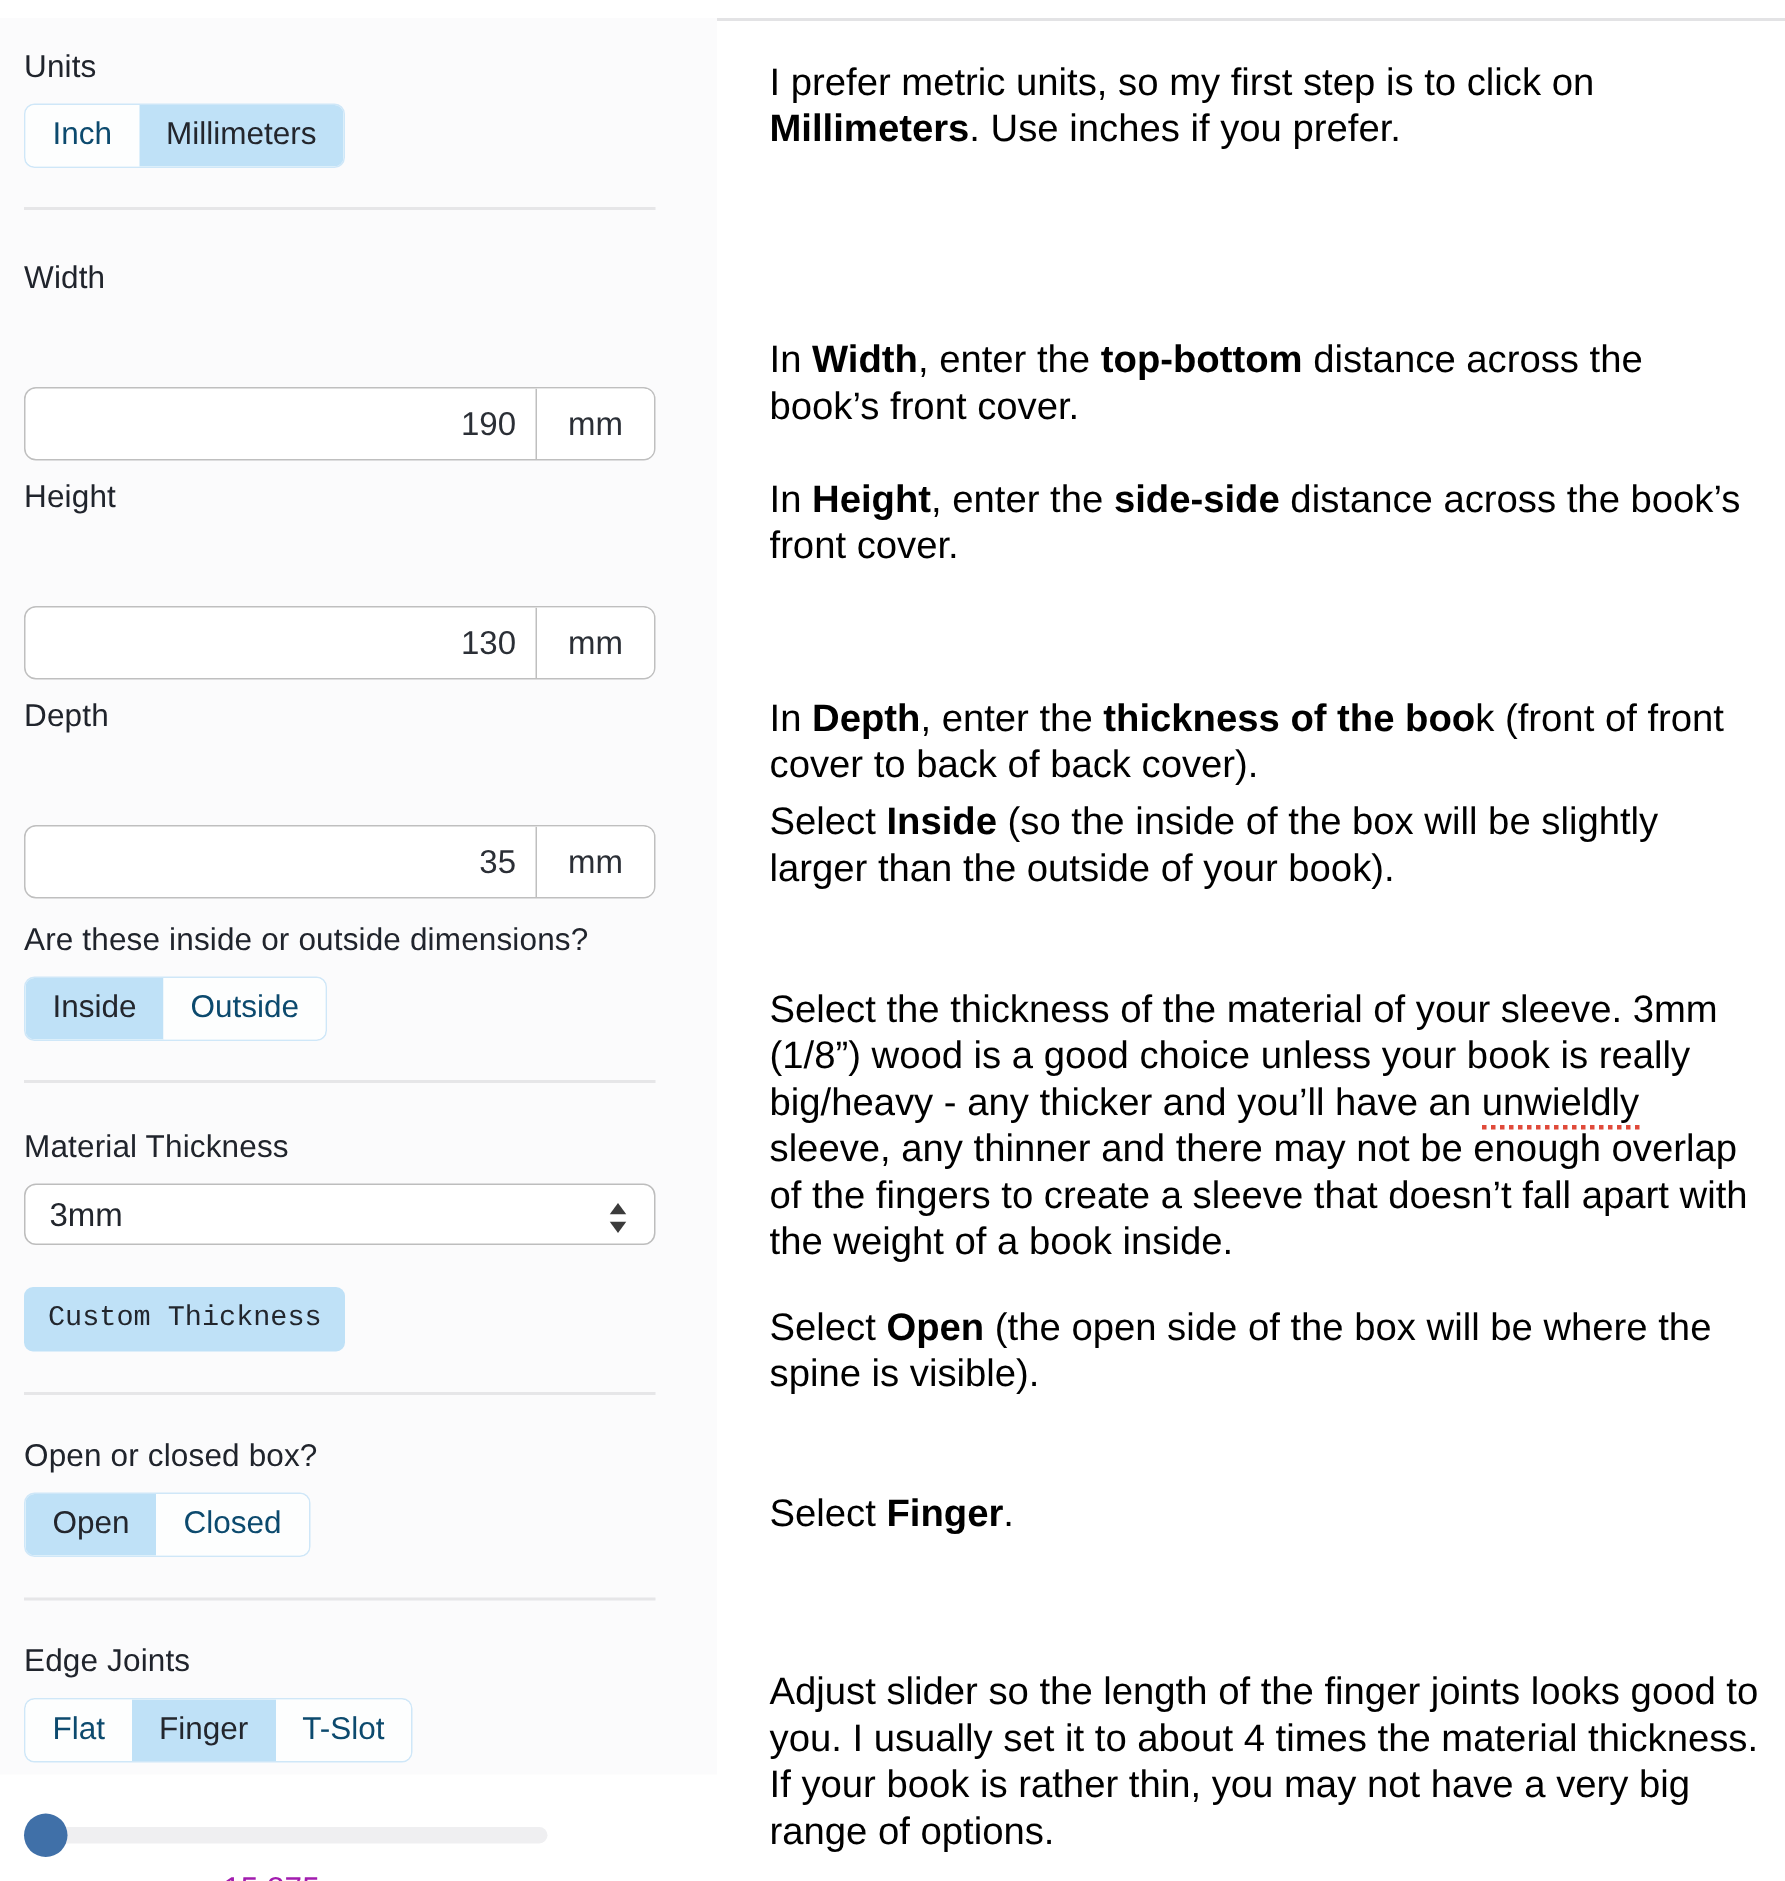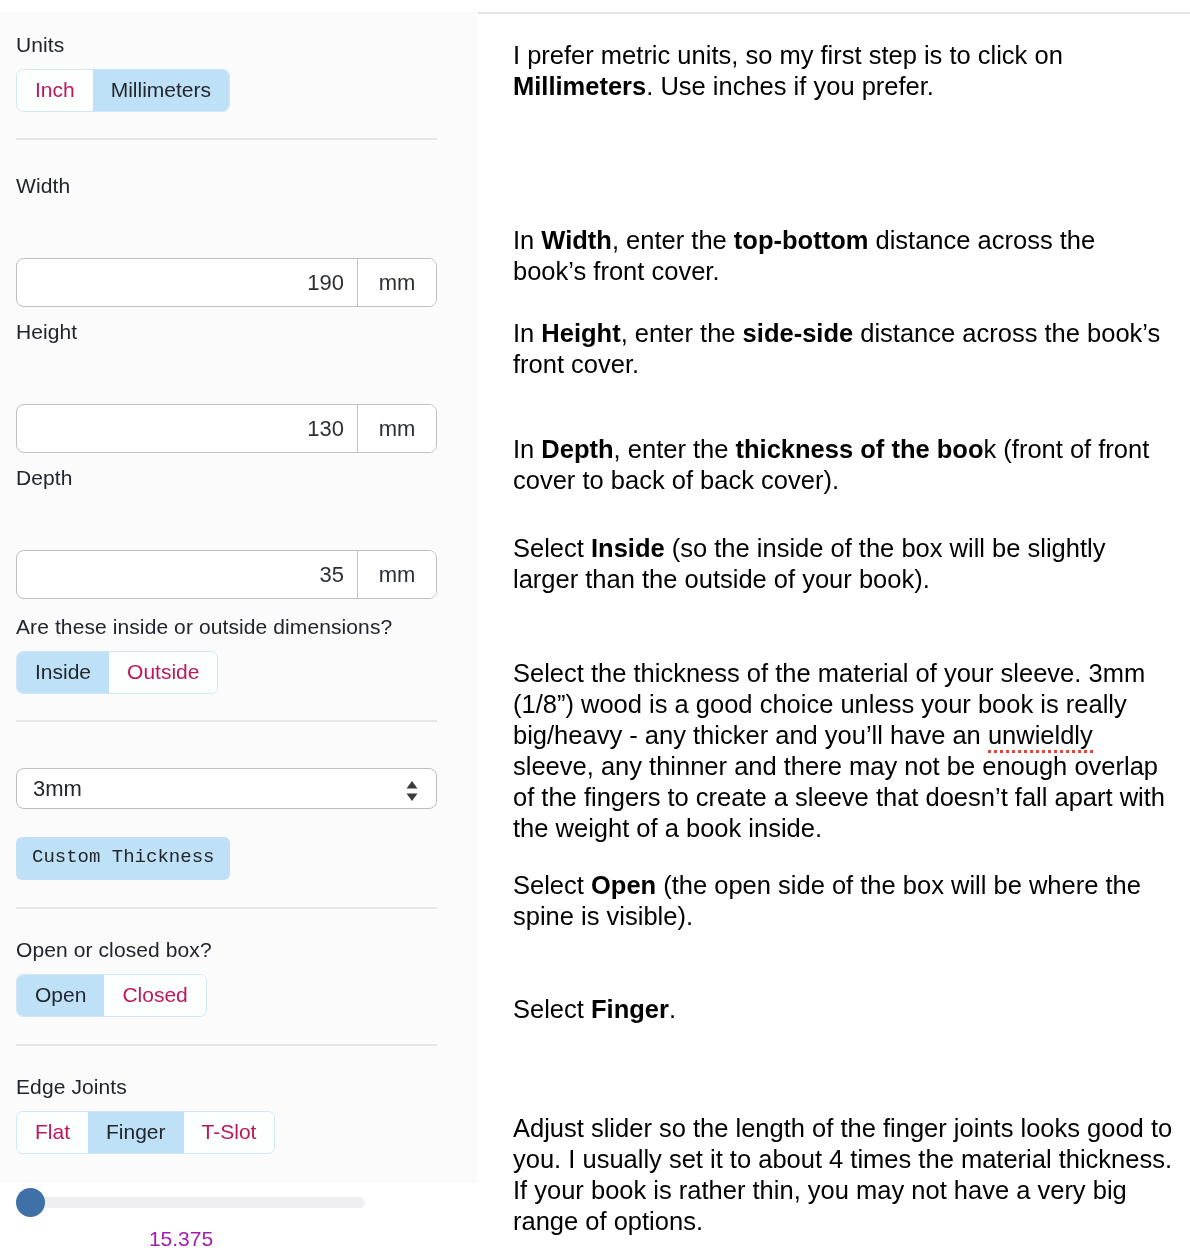--- a/index.html
+++ b/index.html
@@ -58,21 +58,21 @@
     display: inline-flex;
     border: 1px solid #cfe7f8;
     border-radius: 7px;
     overflow: hidden;
     background: #fdfefe;
   }
   .seg {
     font-size: 21px;
     padding: 9px 18px 11px 18px;
     line-height: 1;
-    color: #be185d;
+    color: #0c4a6e;
     background: #fdfefe;
     white-space: nowrap;
     cursor: pointer;
     user-select: none;
   }
   .seg.selected {
     background: #bfe1f7;
     color: #23262d;
   }
 
@@ -276,20 +276,21 @@
       <div class="segmented">
         <div class="seg selected">Inside</div>
         <div class="seg">Outside</div>
       </div>
 
       <div style="height:26px"></div>
       <div class="divider"></div>
 
       
       <div style="height:32px"></div>
+      <div class="field-label">Material Thickness</div>
       <div style="height:14px"></div>
       <div class="select-wrap">
         <div class="select-box">3mm</div>
         <svg class="stepper-icon" viewBox="0 0 14 24" aria-hidden="true">
           <polygon points="7,2 12.5,9.5 1.5,9.5" fill="#3b3b3b"></polygon>
           <polygon points="7,22 12.5,14.5 1.5,14.5" fill="#3b3b3b"></polygon>
         </svg>
       </div>
 
       <div style="height:24px"></div>
@@ -339,21 +340,21 @@
     </div>
 
     <div class="note" style="top:225px;">
       <span>In </span><b>Width</b><span>, enter the </span><b>top-bottom</b><span> distance across the book’s front cover.</span>
     </div>
 
     <div class="note" style="top:318px;">
       <span>In </span><b>Height</b><span>, enter the </span><b>side-side</b><span> distance across the book’s front cover.</span>
     </div>
 
-    <div class="note" style="top:434px;">
+    <div class="note" style="top:464px;">
       <span>In </span><b>Depth</b><span>, enter the </span><b>thickness of the boo</b><span>k (front of front cover to back of back cover).</span>
     </div>
 
     <div class="note" style="top:533px;">
       <span>Select </span><b>Inside</b><span> (so the inside of the box will be slightly larger than the outside of your book).</span>
     </div>
 
     <div class="note" style="top:658px;">
       <span>Select the thickness of the material of your sleeve. 3mm (1/8”) wood is a good choice unless your book is really big/heavy - any thicker and you’ll have an </span><span class="spellerr">unwieldly</span><span> sleeve, any thinner and there may not be enough overlap of the fingers to create a sleeve that doesn’t fall apart with the weight of a book inside.</span>
     </div>

